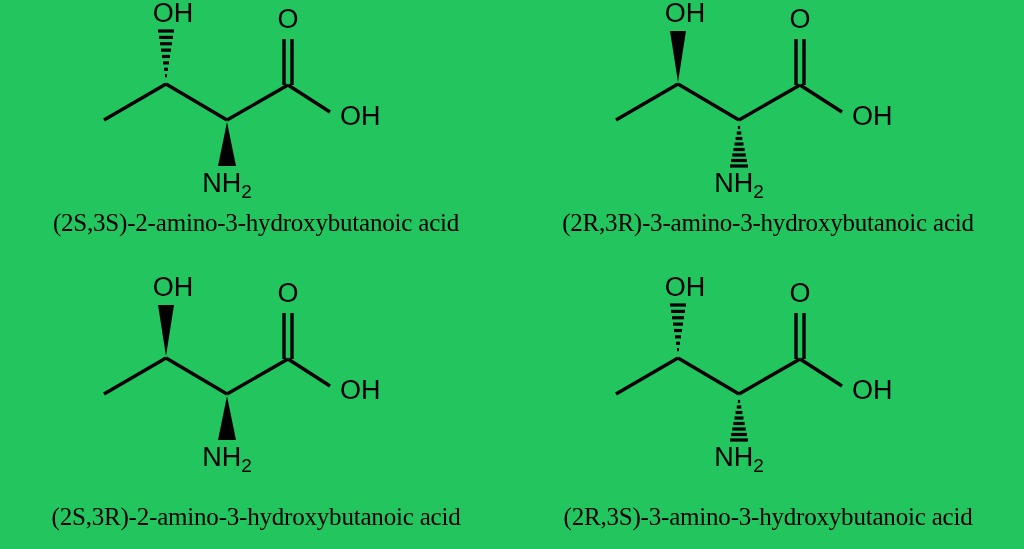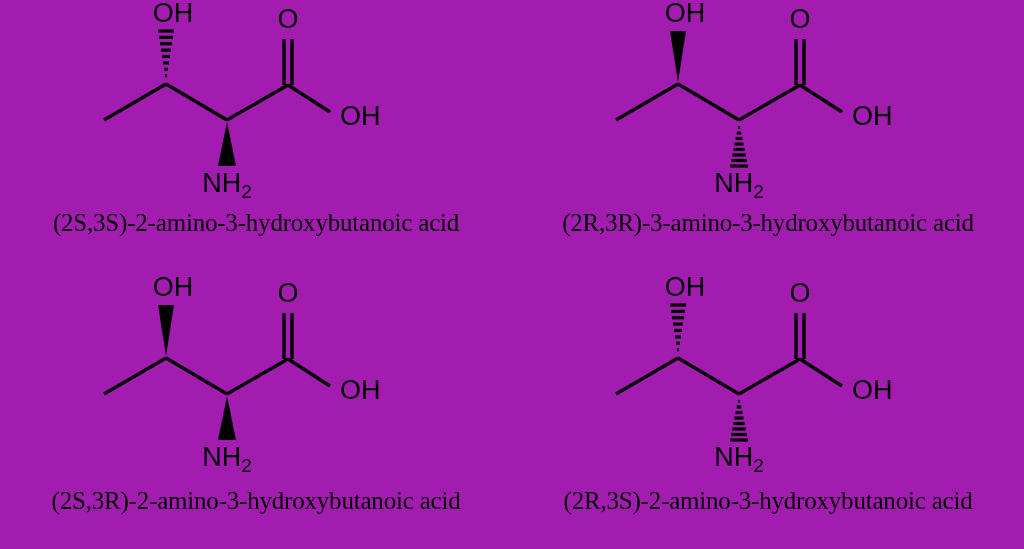--- a/index.html
+++ b/index.html
@@ -12,21 +12,21 @@
     width: 1024px;
     height: 549px;
     overflow: hidden;
     font-family: "Liberation Serif", "DejaVu Serif", serif;
     color: #000000;
   }
   #figure {
     position: relative;
     width: 1024px;
     height: 549px;
-    background: #a21caf;
+    background: #22c55e;
   }
   .panel {
     position: absolute;
     width: 512px;
     height: 275px;
   }
   .panel.r0 { top: 0px; }
   .panel.r1 { top: 274px; }
   .panel.c0 { left: 0px; }
   .panel.c1 { left: 512px; }
@@ -51,21 +51,21 @@
     text-align: center;
     font-family: "Liberation Serif", "DejaVu Serif", serif;
     font-size: 25px;
     line-height: 30px;
     letter-spacing: -0.2px;
     white-space: nowrap;
     color: #000000;
   }
   
   .panel.r1 .caption {
-    top: 212px;
+    top: 228px;
   }
 
   .atom-label {
     font-family: "Liberation Sans", "DejaVu Sans", sans-serif;
     font-size: 27px;
     fill: #000000;
   }
   .atom-sub {
     font-family: "Liberation Sans", "DejaVu Sans", sans-serif;
     font-size: 19px;
@@ -206,16 +206,16 @@
             <line x1="220.25" y1="155" x2="233.75" y2="155" class="hash" stroke-width="3.2"></line>
             <line x1="219.125" y1="160.5" x2="234.875" y2="160.5" class="hash" stroke-width="3.2"></line>
             <line x1="218" y1="166" x2="236" y2="166" class="hash" stroke-width="3.2"></line>
           </g>
           <text x="173" y="22" class="atom-label" text-anchor="middle">OH</text>
           <text x="288" y="28" class="atom-label" text-anchor="middle">O</text>
           <text x="340" y="125" class="atom-label" text-anchor="start">OH</text>
           <text x="227" y="192" class="atom-label" text-anchor="middle">NH<tspan class="atom-sub" dy="6">2</tspan></text>
         </svg>
       </div>
-    <div class="caption">(2R,3S)-2-amino-3-hydroxybutanoic acid</div>
+    <div class="caption">(2R,3S)-3-amino-3-hydroxybutanoic acid</div>
   </div>
 
 </div>
 
 </body></html>

